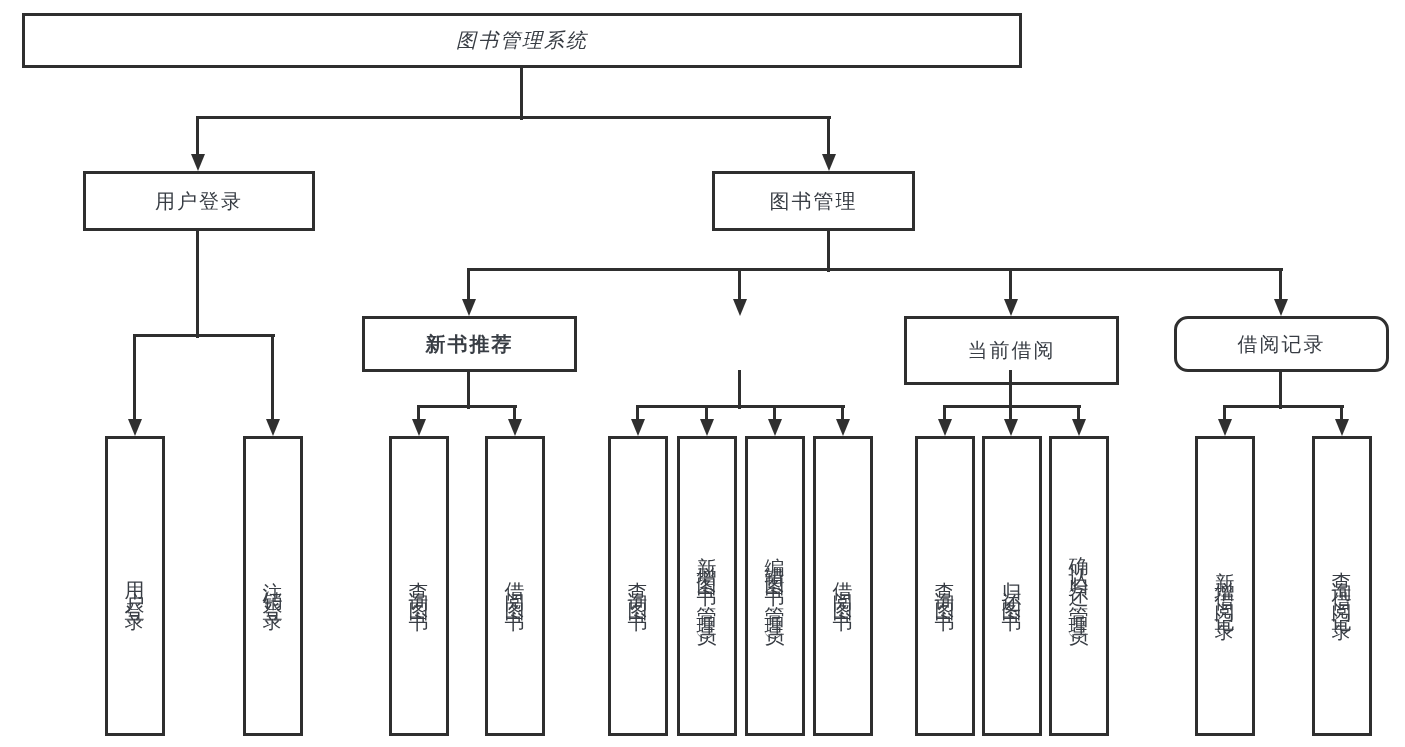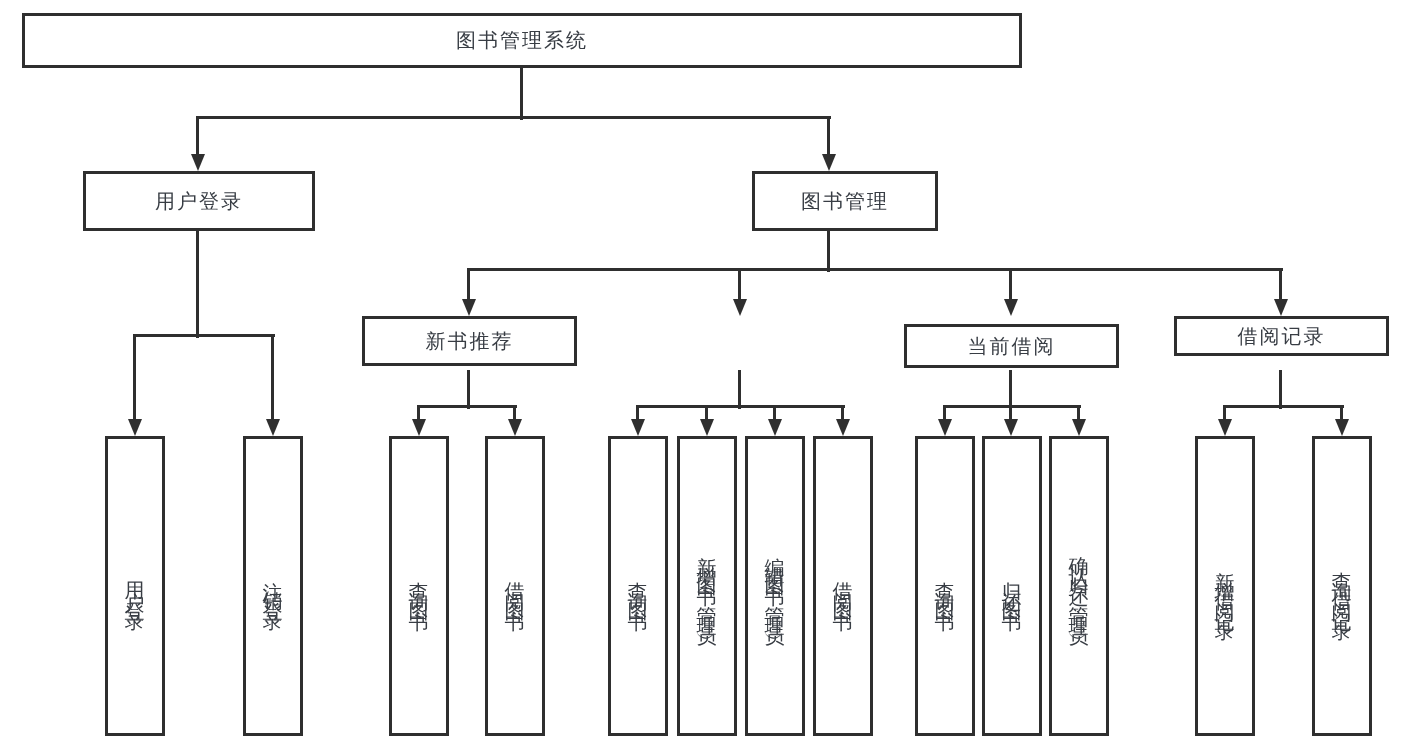--- a/index.html
+++ b/index.html
@@ -69,28 +69,28 @@
     color:var(--watermark);
     letter-spacing:1px;
     z-index:5;
   }
 </style>
 </head>
 <body>
 
 <div id="stage">
 
-  <div class="node root" style="left:22px;top:13px;width:1000px;height:55px;">图书管理系统</div>
+  <div class="node root" style="left:22px;top:13px;width:1000px;height:55px;font-style:italic;">图书管理系统</div>
 
   <div class="node" style="left:83px;top:171px;width:232px;height:60px;">用户登录</div>
-  <div class="node" style="left:752px;top:171px;width:186px;height:60px;">图书管理</div>
+  <div class="node" style="left:712px;top:171px;width:203px;height:60px;">图书管理</div>
 
-  <div class="node" style="left:362px;top:316px;width:215px;height:50px;">新书推荐</div>
-  <div class="node" style="left:904px;top:316px;width:215px;height:44px;margin-top:8px;">当前借阅</div>
-  <div class="node" style="left:1174px;top:316px;width:215px;height:40px;">借阅记录</div>
+  <div class="node" style="left:362px;top:316px;width:215px;height:56px;font-weight:bold;">新书推荐</div>
+  <div class="node" style="left:904px;top:316px;width:215px;height:69px;">当前借阅</div>
+  <div class="node" style="left:1174px;top:316px;width:215px;height:56px;border-radius:14px;">借阅记录</div>
 
   <div class="leaf" style="left:105px;top:436px;width:60px;height:300px;">
     <span>用户登录</span>
   </div>
   <div class="leaf" style="left:243px;top:436px;width:60px;height:300px;">
     <span>注销登录</span>
   </div>
 
   <div class="leaf" style="left:389px;top:436px;width:60px;height:300px;">
     <span>查询图书</span>

